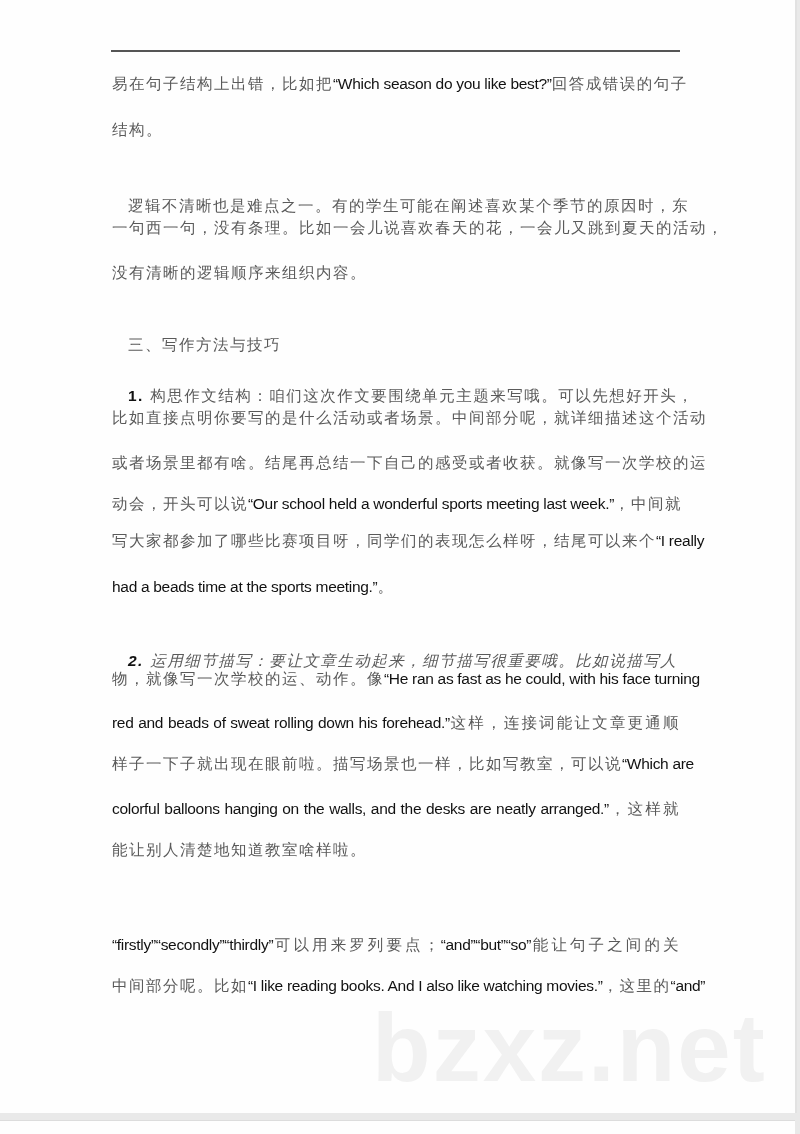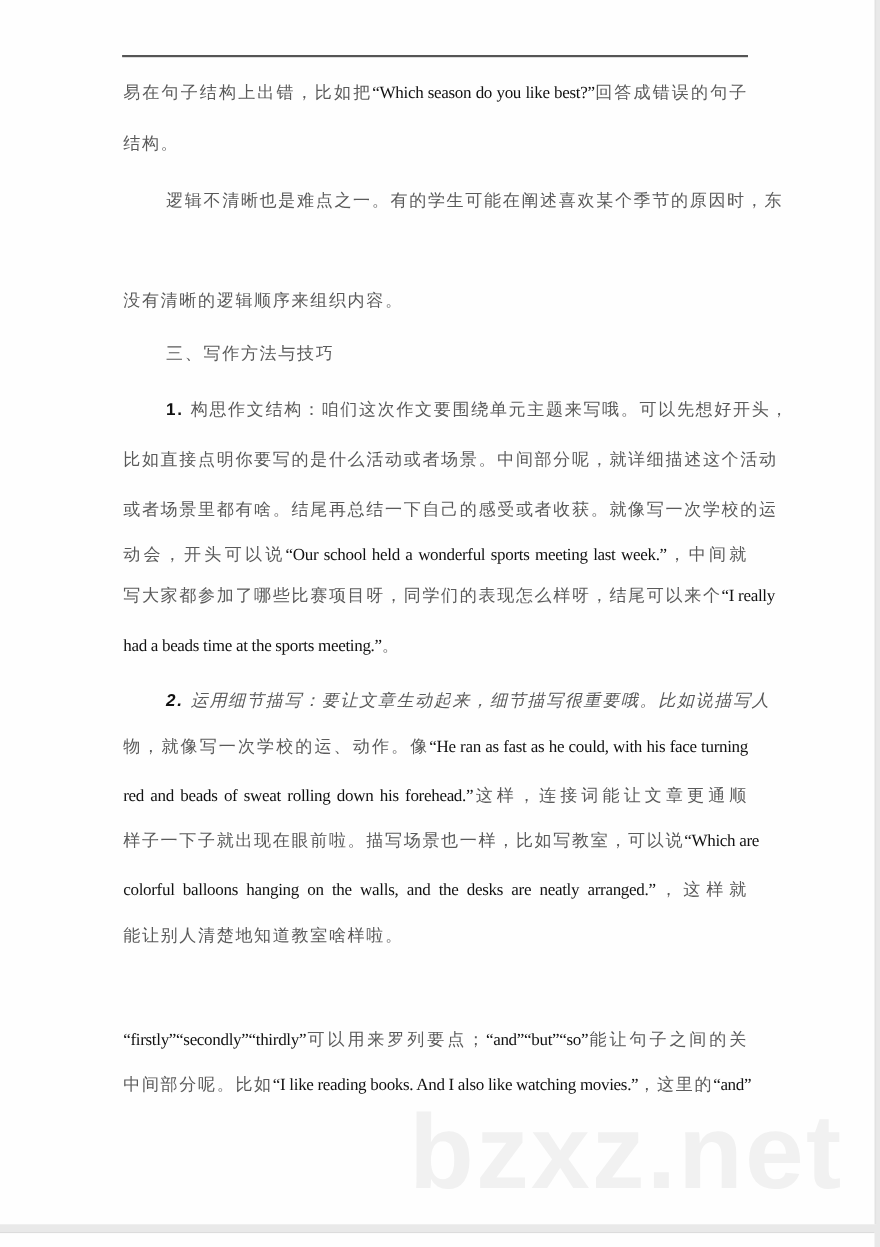--- a/index.html
+++ b/index.html
@@ -41,31 +41,31 @@
       position: absolute;
       left: 112px;
       white-space: nowrap;
       font-size: 15.5px;
       color: #5a5a5a;
       font-family: "DejaVu Serif", serif;
       letter-spacing: 1.5px;
       line-height: 20px;
     }
     .line .en {
-      font-family: Liberation Serif, serif;
+      font-family: Liberation Sans, sans-serif;
       color: #111;
       letter-spacing: -0.3px;
       font-size: 15.5px;
     }
     .line .num {
       font-family: "Liberation Sans", sans-serif;
       color: #111;
       font-weight: bold;
     }
-    .indent { left: 151px; }
+    .indent { left: 128px; margin-top: 24px; }
     .justify {
       width: 568px;
       text-align: justify;
       text-align-last: justify;
     }
     .watermark {
       position: absolute;
       left: 372px;
       top: 1000px;
       font-family: "Liberation Sans", sans-serif;
@@ -87,20 +87,23 @@
   </div>
 
   <div class="line" style="top:120px">
     <span>结构。</span>
   </div>
 
   <div class="line indent" style="top:172px; width:537px; text-align:justify; text-align-last:justify;">
     <span>逻辑不清晰也是难点之一。有的学生可能在阐述喜欢某个季节的原因时，东</span>
   </div>
 
+  <div class="line justify" style="top:218px">
+    <span>一句西一句，没有条理。比如一会儿说喜欢春天的花，一会儿又跳到夏天的活动，</span>
+  </div>
 
   <div class="line" style="top:263px">
     <span>没有清晰的逻辑顺序来组织内容。</span>
   </div>
 
   <div class="line indent" style="top:311px">
     <span>三、写作方法与技巧</span>
   </div>
 
   <div class="line indent" style="top:362px; width:537px; text-align:justify; text-align-last:justify;">

